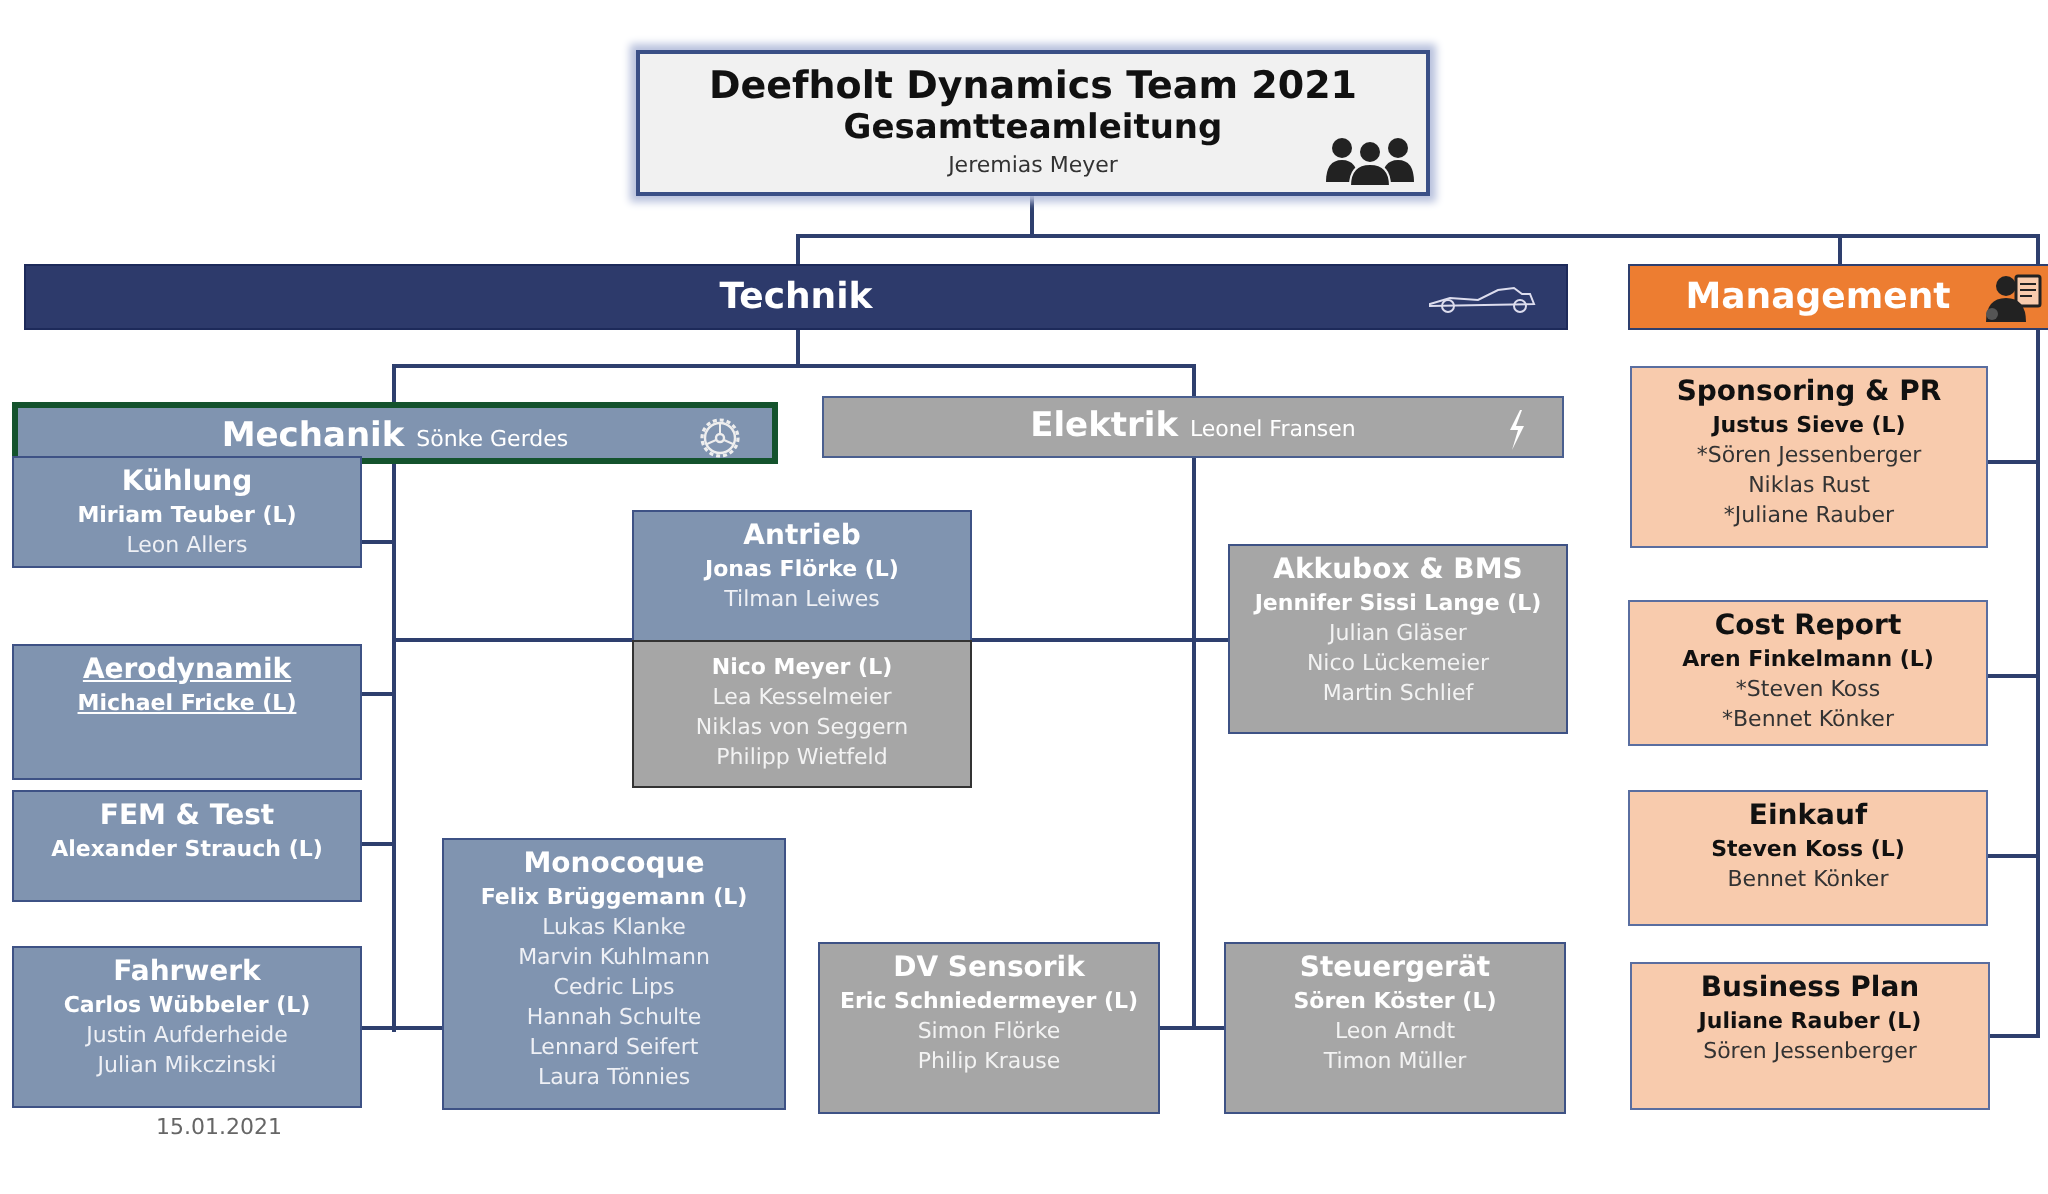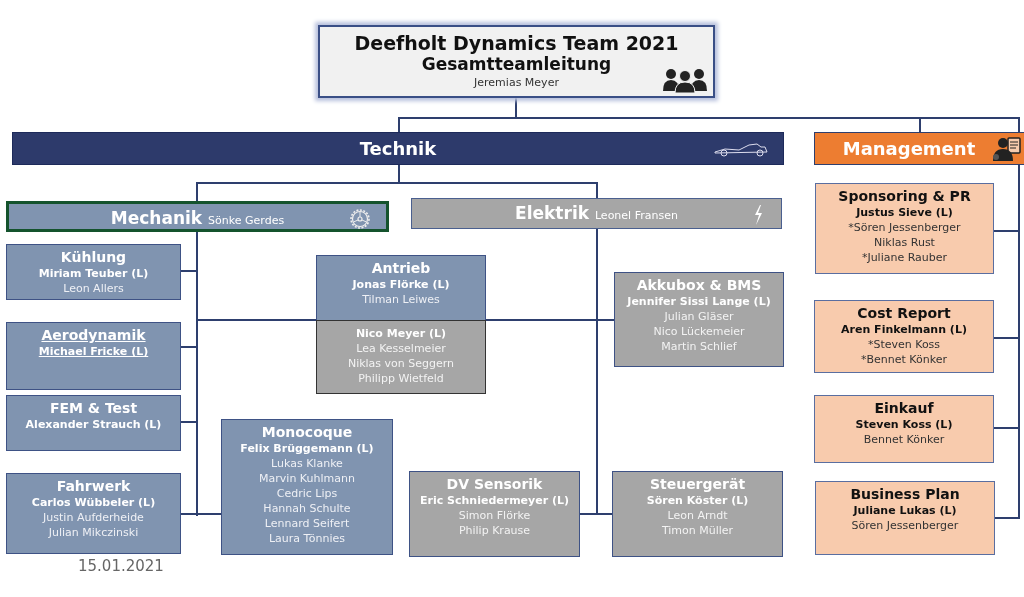--- a/index.html
+++ b/index.html
@@ -26,21 +26,21 @@
     
     .team { text-align: center; color: #fff; border: 1px solid #3e5285; line-height: 15px; font-size: 11px; }
     .team .tname { font-weight: bold; font-size: 14px; line-height: 17px; margin-top: 4px; }
     .team .tlead { font-weight: bold; font-size: 11px; }
     .team .tmember { color: #eef0f5; }
     .blue { background: #8094b0; }
     .grey { background: #a6a6a6; }
     .grey .tmember { color: #f3f3f3; }
     .peach { background: #f8cbad; color: #111; border: 1px solid #5a6ea0; }
     .peach .tmember { color: #333; }
-    .date { left: 78px; top: 557px; font-size: 15px; color: #666; }
+    .date { left: 78px; top: 557px; font-size: 11px; color: #666; }
     .icon { position: absolute; }
   </style>
 </head>
 <body>
 
 <div class="line" style="left:515px;top:98px;width:2px;height:20px;"></div>
 <div class="line" style="left:398px;top:117px;width:622px;height:2px;"></div>
 <div class="line" style="left:398px;top:117px;width:2px;height:16px;"></div>
 <div class="line" style="left:919px;top:117px;width:2px;height:16px;"></div>
 <div class="line" style="left:1018px;top:117px;width:2px;height:402px;"></div>
@@ -114,21 +114,21 @@
 </div>
 
 <div class="abs banner sub-banner elektrik">
   <span>Elektrik</span>
   <span class="lead">Leonel Fransen</span>
   <svg class="icon" style="left:340px;top:6px;" width="12" height="20" viewBox="0 0 12 20">
     <path d="M8 0 L3 10 L7 10 L4 20 L10 8 L6 8 L9 0Z" fill="#fff"></path>
   </svg>
 </div>
 
-<div class="abs team blue" style="left:6px;top:244px;width:175px;height:56px;">
+<div class="abs team blue" style="left:6px;top:228px;width:175px;height:56px;">
   <div class="tname">Kühlung</div>
   <div class="tlead">Miriam Teuber (L)</div>
   <div class="tmember">Leon Allers</div>
 </div>
 
 <div class="abs team blue" style="left:6px;top:322px;width:175px;height:68px;text-decoration:underline;">
   <div class="tname">Aerodynamik</div>
   <div class="tlead">Michael Fricke (L)</div>
 </div>
 
@@ -205,17 +205,17 @@
 </div>
 
 <div class="abs team peach" style="left:814px;top:395px;width:180px;height:68px;">
   <div class="tname">Einkauf</div>
   <div class="tlead">Steven Koss (L)</div>
   <div class="tmember">Bennet Könker</div>
 </div>
 
 <div class="abs team peach" style="left:815px;top:481px;width:180px;height:74px;">
   <div class="tname">Business Plan</div>
-  <div class="tlead">Juliane Lukas (L)</div>
+  <div class="tlead">Juliane Rauber (L)</div>
   <div class="tmember">Sören Jessenberger</div>
 </div>
 
 <div class="abs date">15.01.2021</div>
 
 </body></html>

